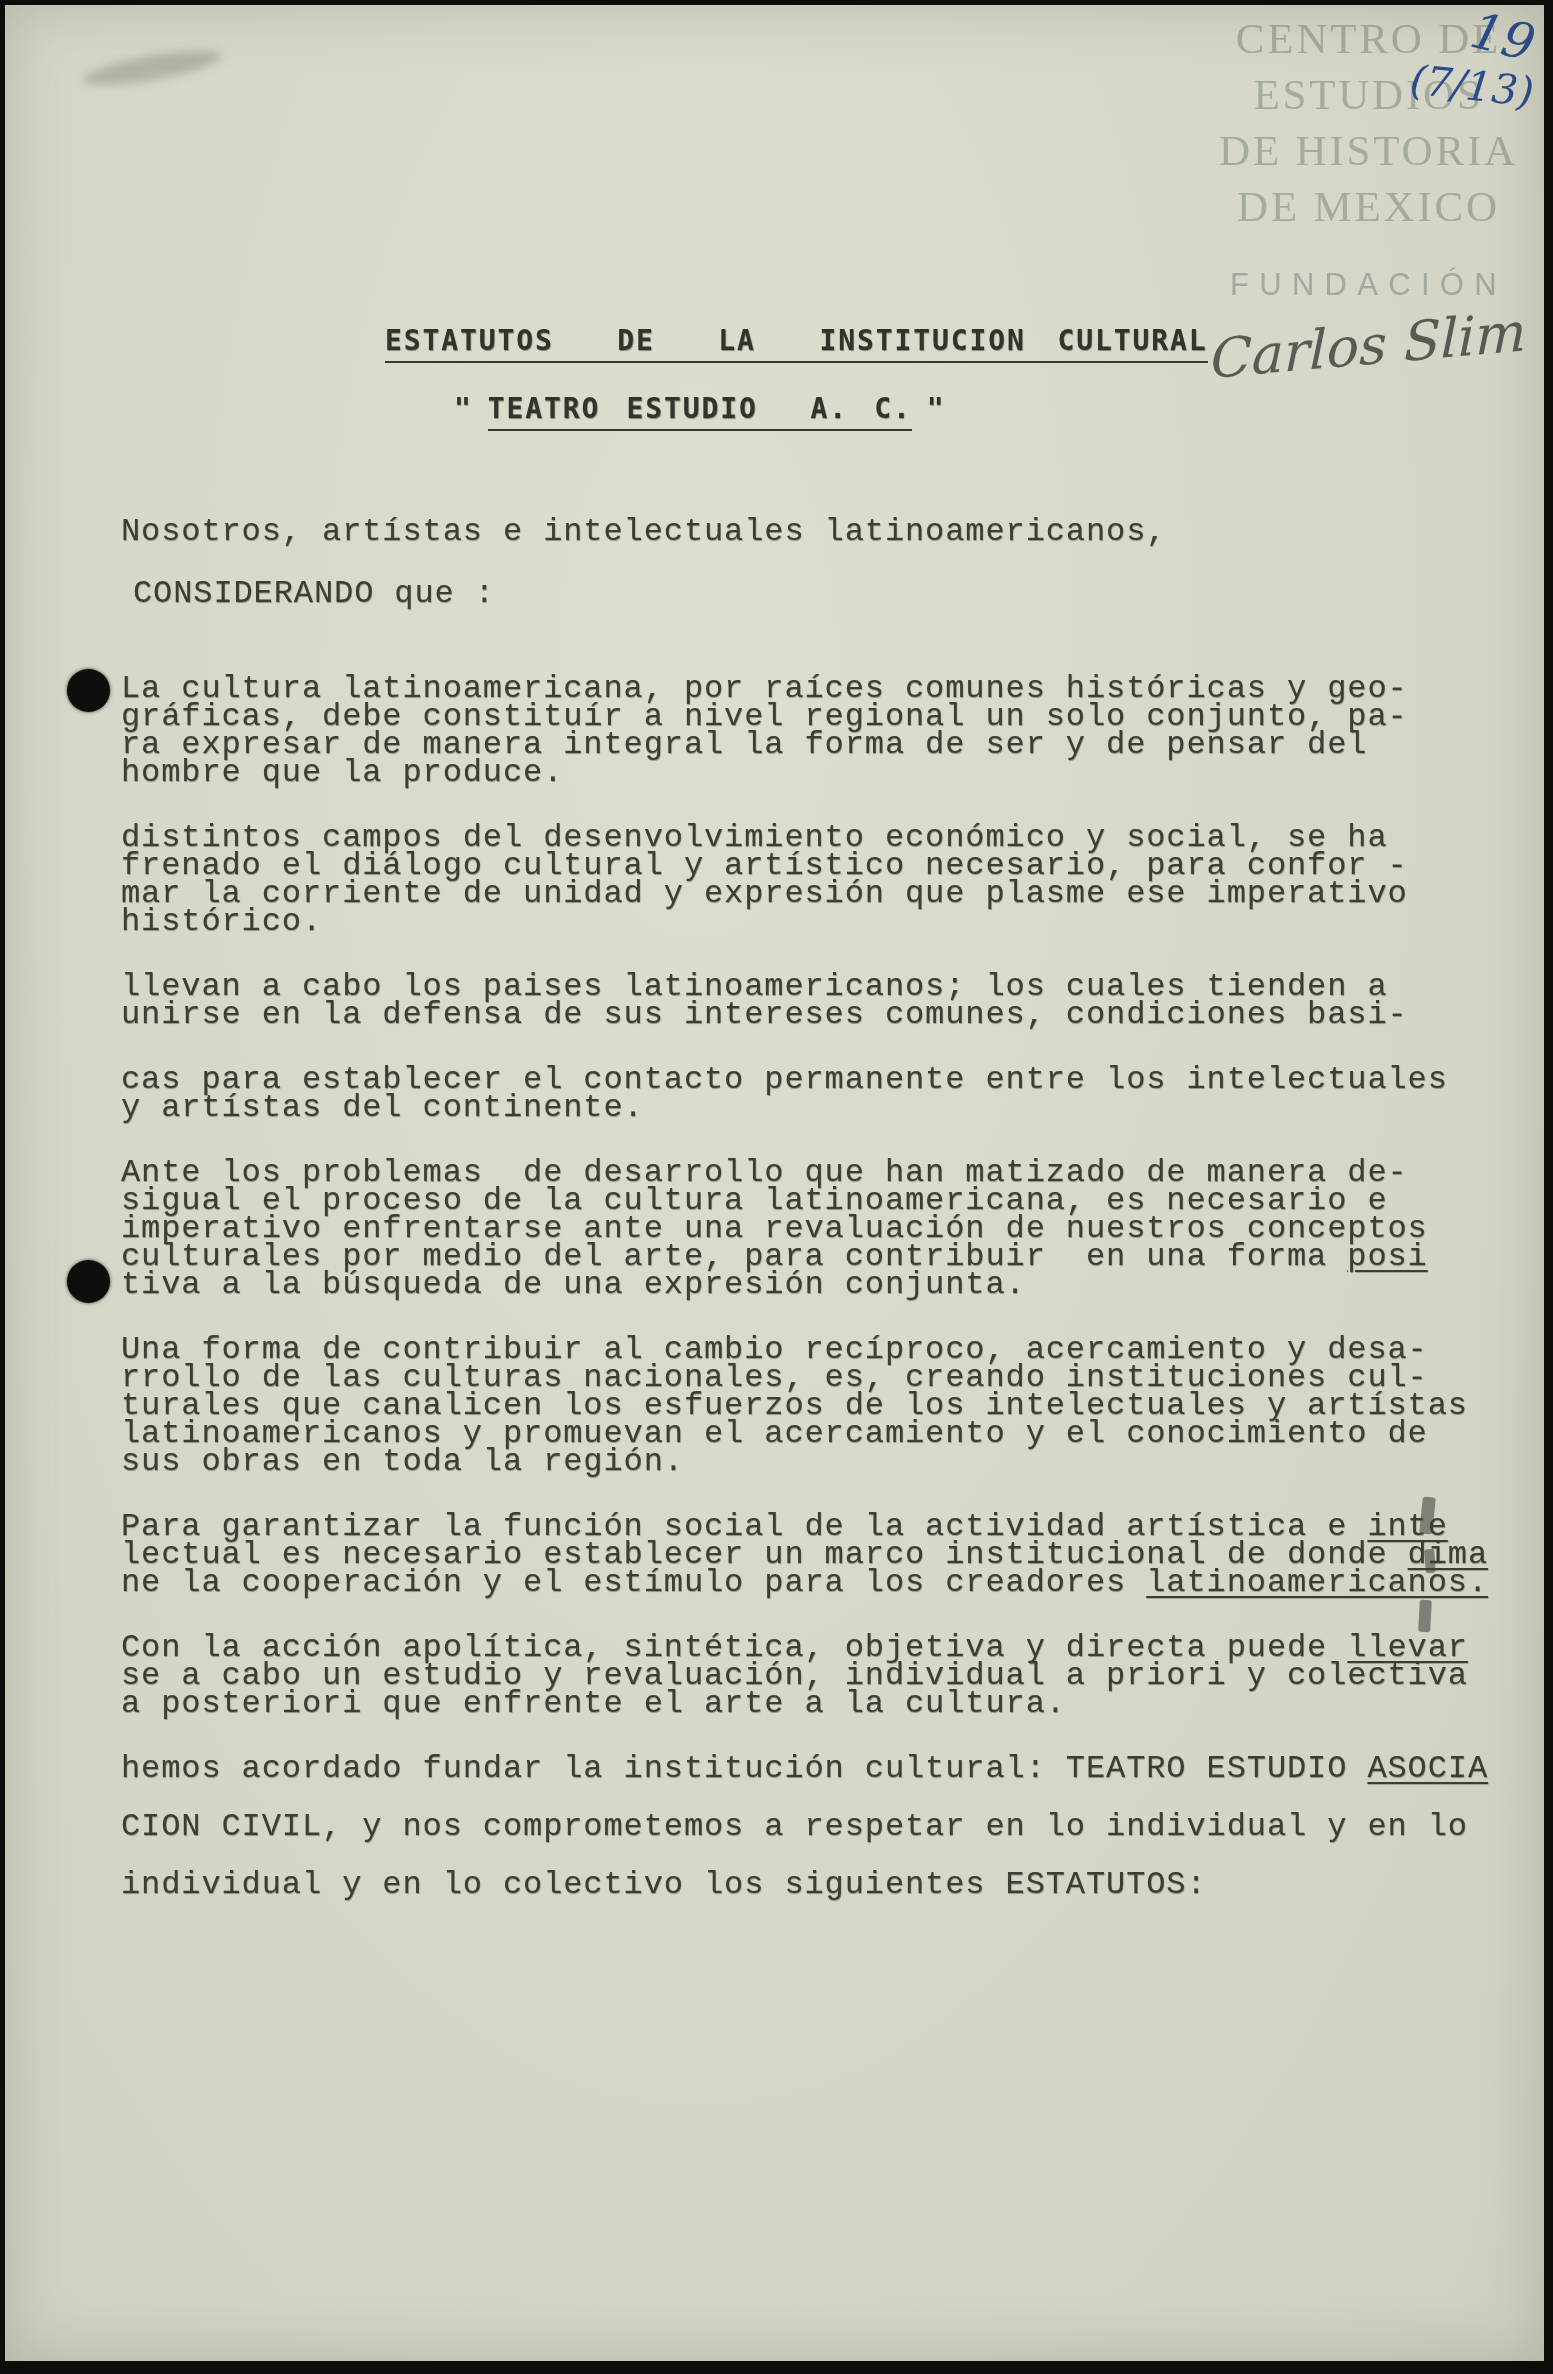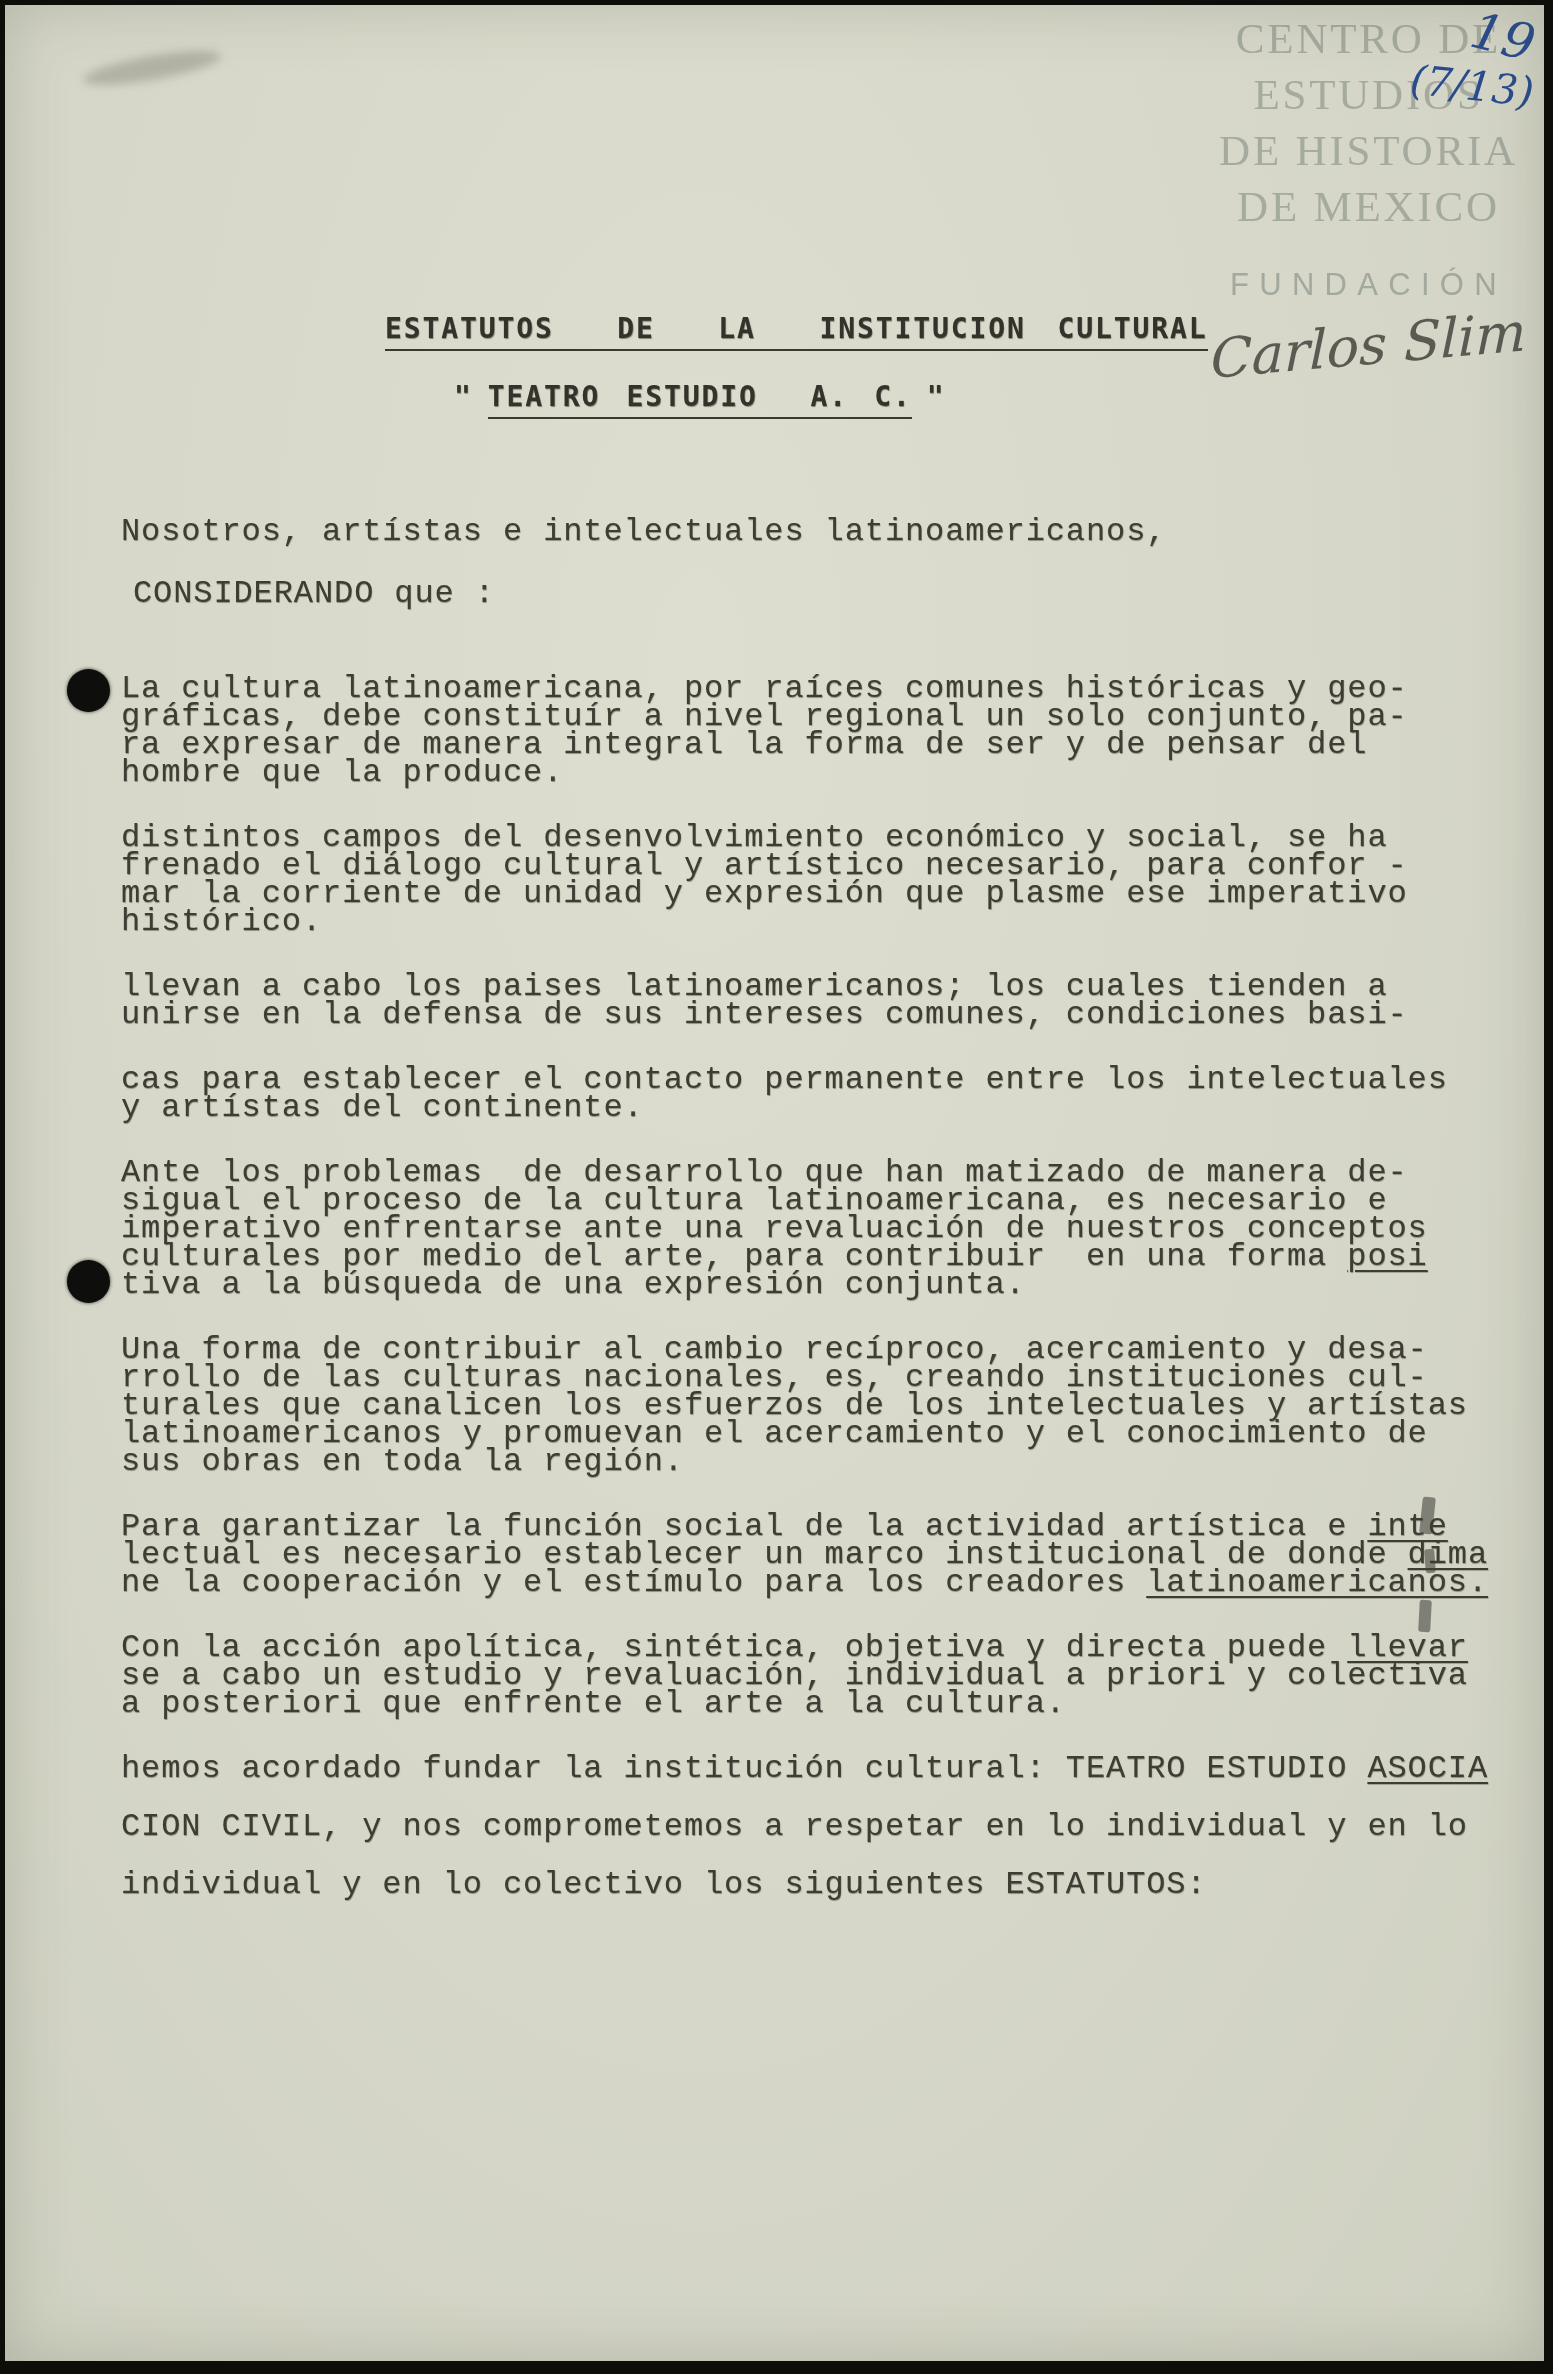--- a/index.html
+++ b/index.html
@@ -21,21 +21,21 @@
   .u{text-decoration:underline;text-decoration-thickness:1.9px;text-underline-offset:4.7px;}
   .body-col{position:absolute;left:121px;top:518px;width:1352px;z-index:3;}
   .intro1{margin-bottom:34px;}
   .intro2{margin-bottom:67px;margin-left:12px;}
   .para{margin-bottom:37px;}
   .para.small{margin-bottom:30px;}
   .para.double .tline{margin-bottom:30px;}
   .para.double .tline:last-child{margin-bottom:0;}
 
   .title-block{
-    position:absolute;left:385px;top:312px;z-index:3;
+    position:absolute;left:385px;top:324px;z-index:3;
     font-family:"DejaVu Sans Mono","Liberation Mono",monospace;
     font-weight:bold;color:#34322a;
     text-shadow:0.6px 0.7px 0.7px rgba(50,48,38,0.5);
   }
   .title-line1{font-size:28px;letter-spacing:1.9px;word-spacing:13px;white-space:pre;}
   .title-line2{margin-top:35px;margin-left:54px;font-size:28px;letter-spacing:1.9px;word-spacing:7.5px;white-space:pre;}
   .t-underline{border-bottom:2.8px solid #3a382f;padding-bottom:3.7px;}
   .quote{padding:0 15px;}
 
   .watermark{position:absolute;right:26px;top:11.2px;width:317px;text-align:center;z-index:1;}

